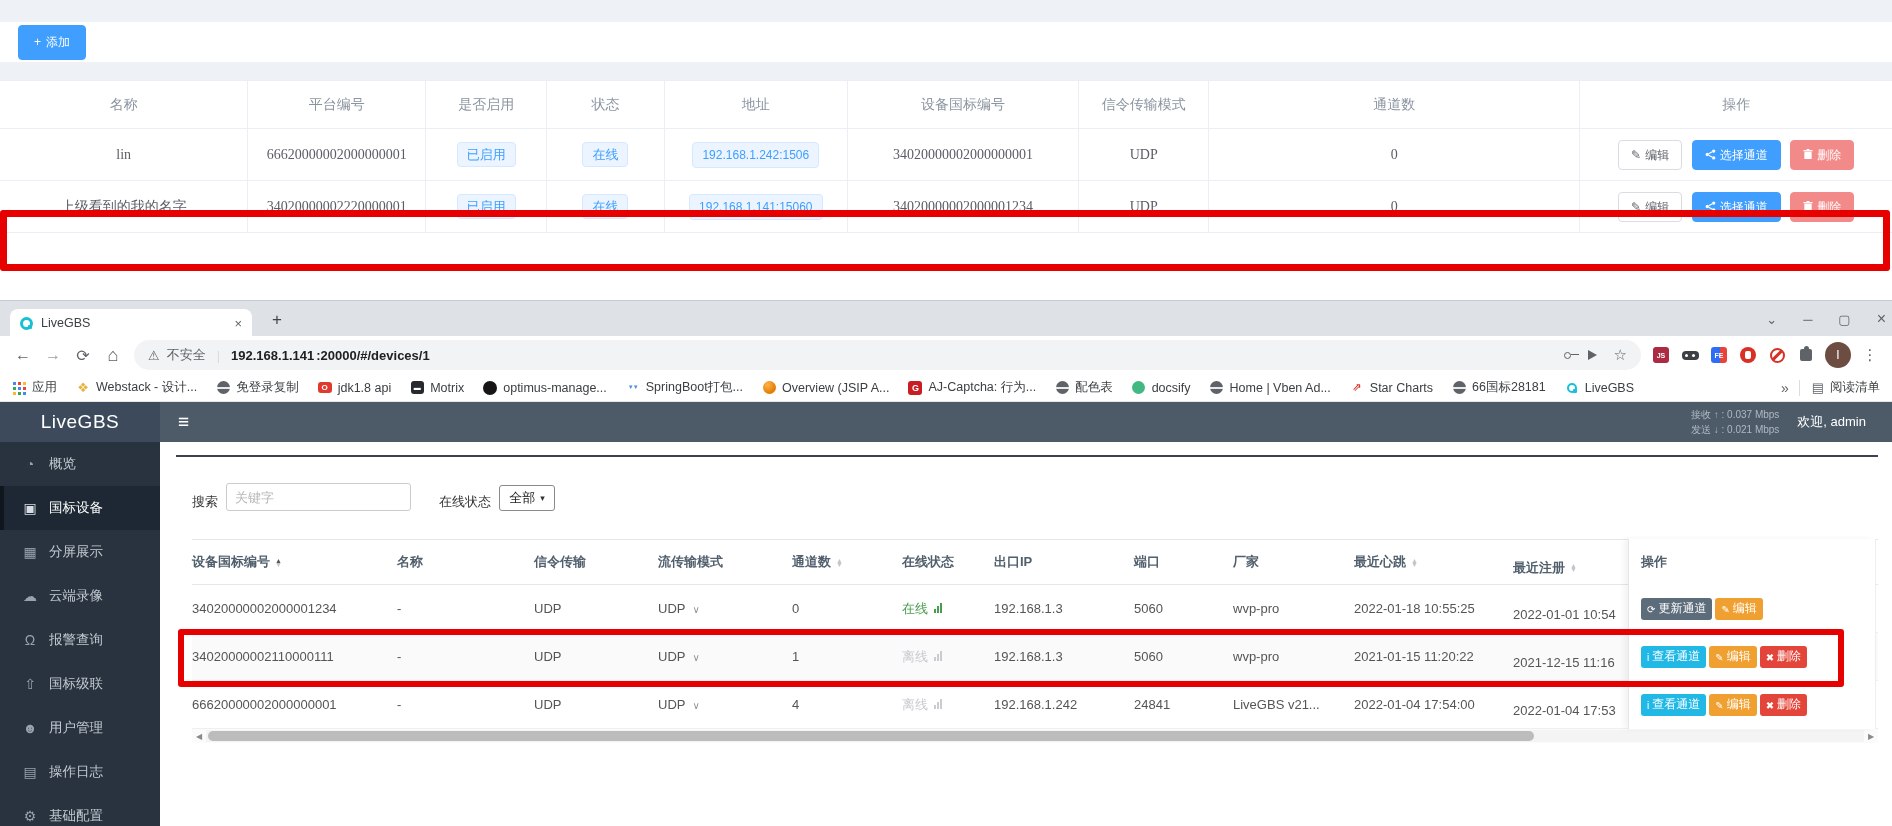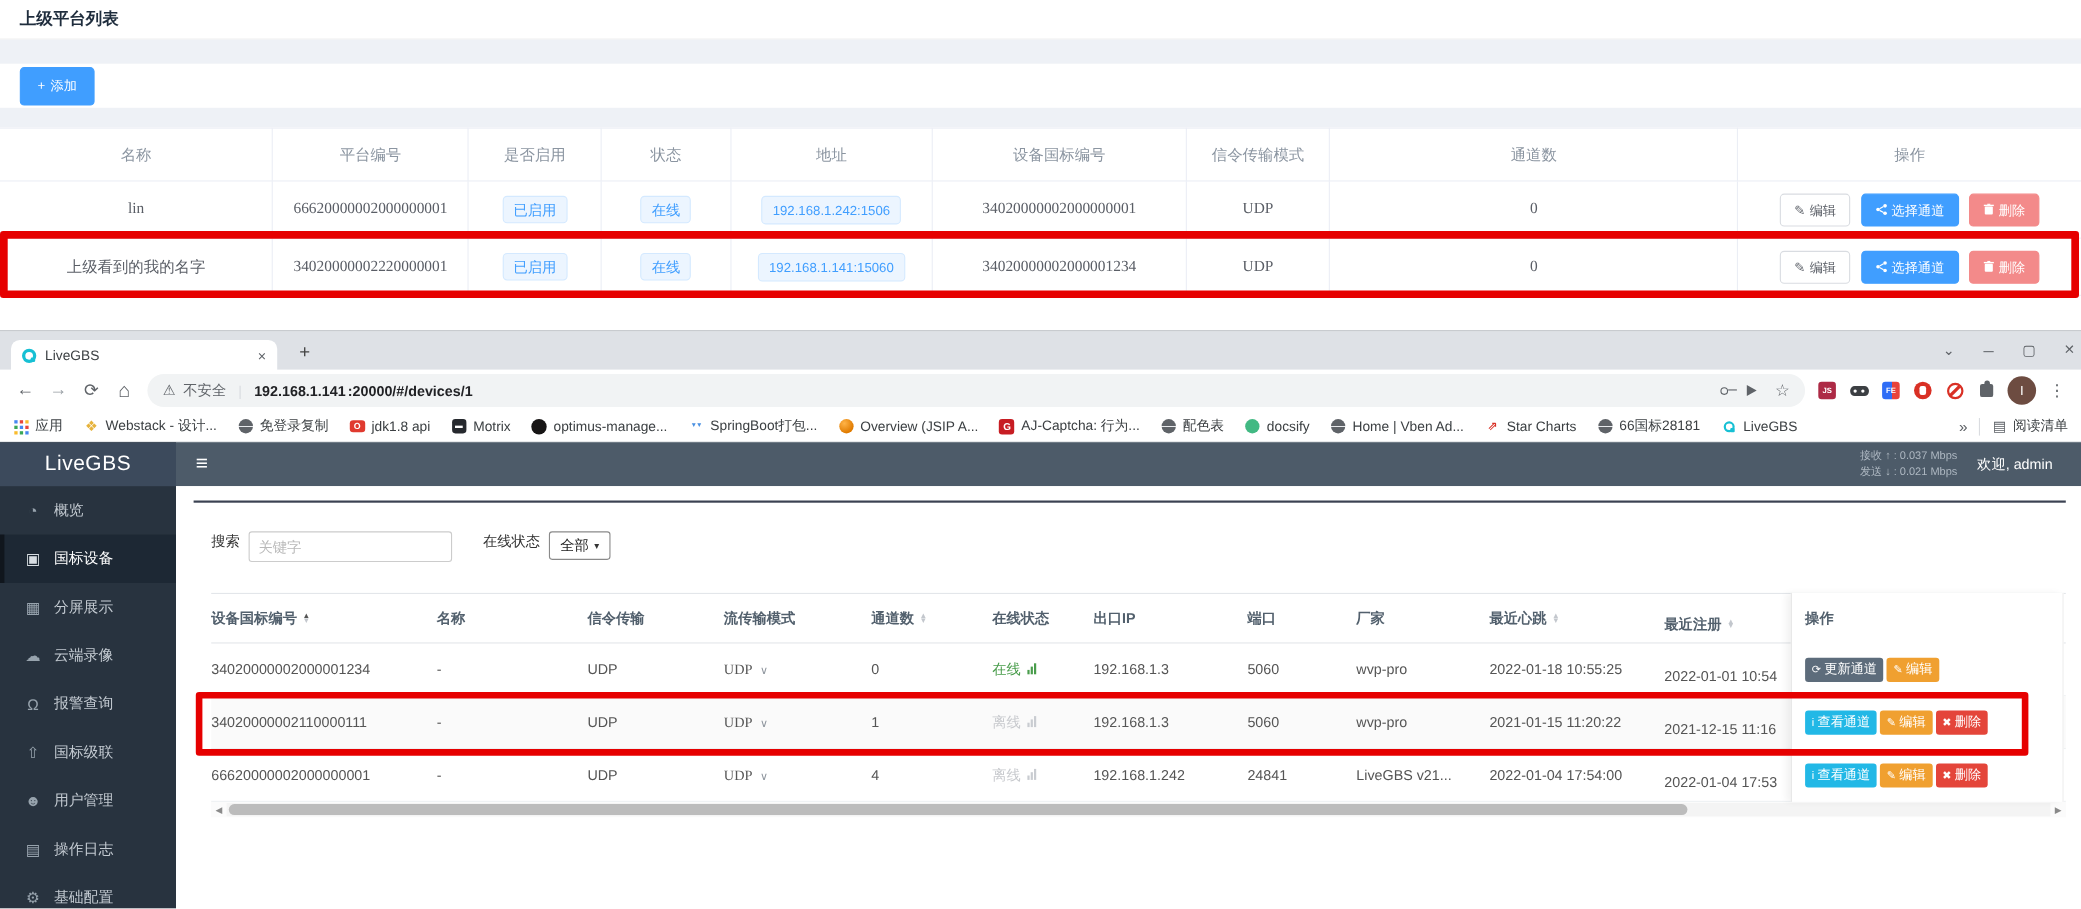--- a/index.html
+++ b/index.html
@@ -128,36 +128,36 @@
   .nav-item.active .nic{color:#d7dde2;}
   .appmain{position:absolute;left:160px;right:0;top:0;bottom:0;background:#fff;}
   .appheader{height:40px;background:#4d5b69;display:flex;align-items:center;color:#fff;}
   .hamburger{margin-left:18px;font-size:19px;cursor:pointer;}
   .ah-sp{flex:1;}
   .stats{text-align:right;font-size:10px;color:#aeb8c2;line-height:1.55;margin-right:18px;}
   .welcome{font-size:13px;color:#fff;margin-right:26px;}
   .content{position:absolute;left:0;right:0;top:40px;bottom:0;background:#fff;overflow:hidden;}
   .card{margin:13px 14px 0 16px;border-top:2px solid #3b4252;background:#fff;position:relative;height:360px;}
   .card-title{text-align:center;font-size:17px;color:#333;padding-top:24px;}
-  .searchrow{margin:26px 0 0 16px;display:flex;align-items:flex-start;font-size:13px;color:#333;}
+  .searchrow{margin:26px 0 0 16px;display:flex;align-items:flex-end;font-size:13px;color:#333;}
   .searchrow input{width:185px;height:28px;border:1px solid #ccc;border-radius:3px;margin-left:8px;
     padding:0 8px;font-size:13px;color:#333;outline:none;font-family:inherit;}
   .searchrow input::placeholder{color:#b8b8b8;}
   .lbl-online{margin-left:28px;}
   .selbox{margin-left:8px;height:26px;min-width:56px;border:1px solid #8a8a8a;border-radius:3px;
     display:inline-flex;align-items:center;justify-content:center;gap:5px;padding:0 7px;
     font-size:13px;color:#222;cursor:pointer;background:#fff;}
   .selbox .caret{font-size:9px;color:#333;}
   .tablewrap{position:relative;margin-top:28px;}
   .dtable{margin-left:16px;font-size:13px;color:#555;}
   .drow{display:flex;align-items:center;height:48px;border-bottom:1px solid #edf0f2;}
   .dhead{height:46px;border-top:1px solid #e3e6ea;border-bottom:1px solid #e3e6ea;
     font-weight:bold;color:#52606d;}
   .drow.striped{background:#fafafa;}
-  .c1{width:205px;}.c2{width:137px;}.c3{width:124px;}.c4{width:134px;font-family:Liberation Serif, serif;}.c5{width:110px;}
+  .c1{width:205px;}.c2{width:137px;}.c3{width:124px;}.c4{width:134px;}.c5{width:110px;}
   .c6{width:92px;}.c7{width:140px;}.c8{width:99px;}.c9{width:121px;}.c10{width:159px;}
   .c11{width:150px;white-space:nowrap;overflow:hidden;margin-top:11px;}
   .sort{display:inline-flex;flex-direction:column;margin-left:5px;line-height:0.55;vertical-align:middle;}
   .sort i{font-style:normal;font-size:7px;color:#c3c7cd;}
   .sort.asc i.up{color:#555;}
   .ddrop{color:#8d949c;font-size:10px;margin-left:7px;}
   .st-online{color:#4a9d4c;}
   .st-off{color:#c8cace;}
   .bars{display:inline-flex;align-items:flex-end;gap:1px;margin-left:6px;}
   .bars i{width:2px;background:#4a9d4c;display:block;}
@@ -179,21 +179,20 @@
     display:flex;align-items:center;}
   .hs-arrow{width:14px;font-size:8px;color:#8a8a8a;text-align:center;cursor:pointer;flex:0 0 auto;}
   .hs-track{flex:1;height:12px;position:relative;background:#f4f4f4;}
   .hs-thumb{position:absolute;left:2px;top:1px;height:10px;width:80%;background:#bcbcbc;
     border-radius:6px;cursor:grab;}
 </style>
 </head>
 <body>
 
 <div>
-  <div class="s1-titlebar">上级平台列表</div>
   <div class="s1-gap"></div>
   <div class="s1-toolbar">
     <span class="btn-add">
         <span>+</span>
         <span>添加</span>
       </span>
   </div>
   <div class="s1-gap2"></div>
   <table class="ptable">
     <colgroup>

